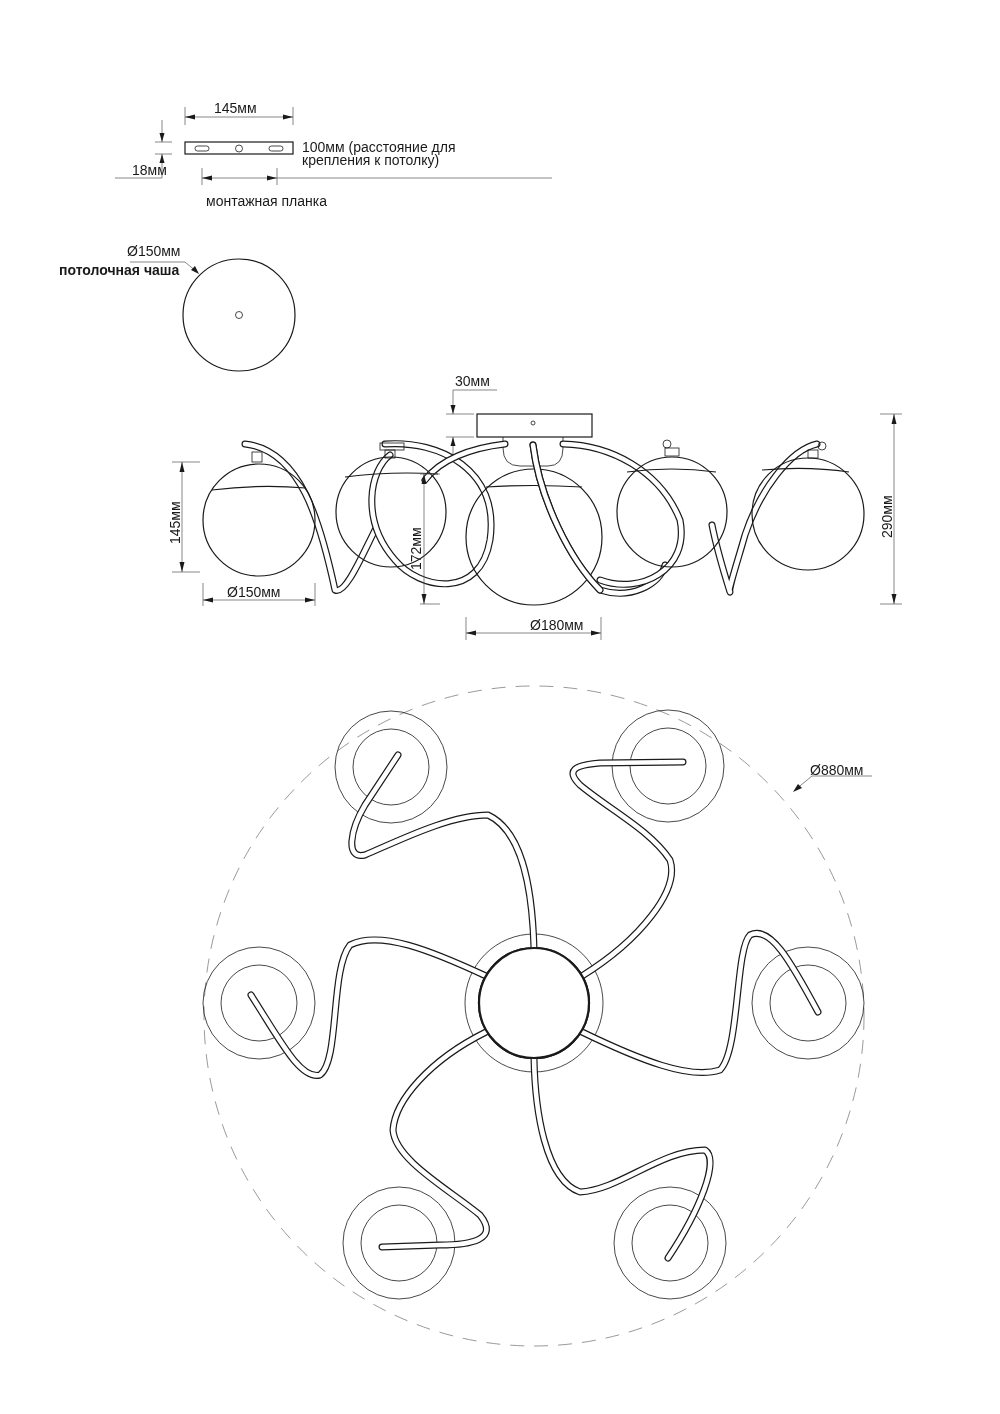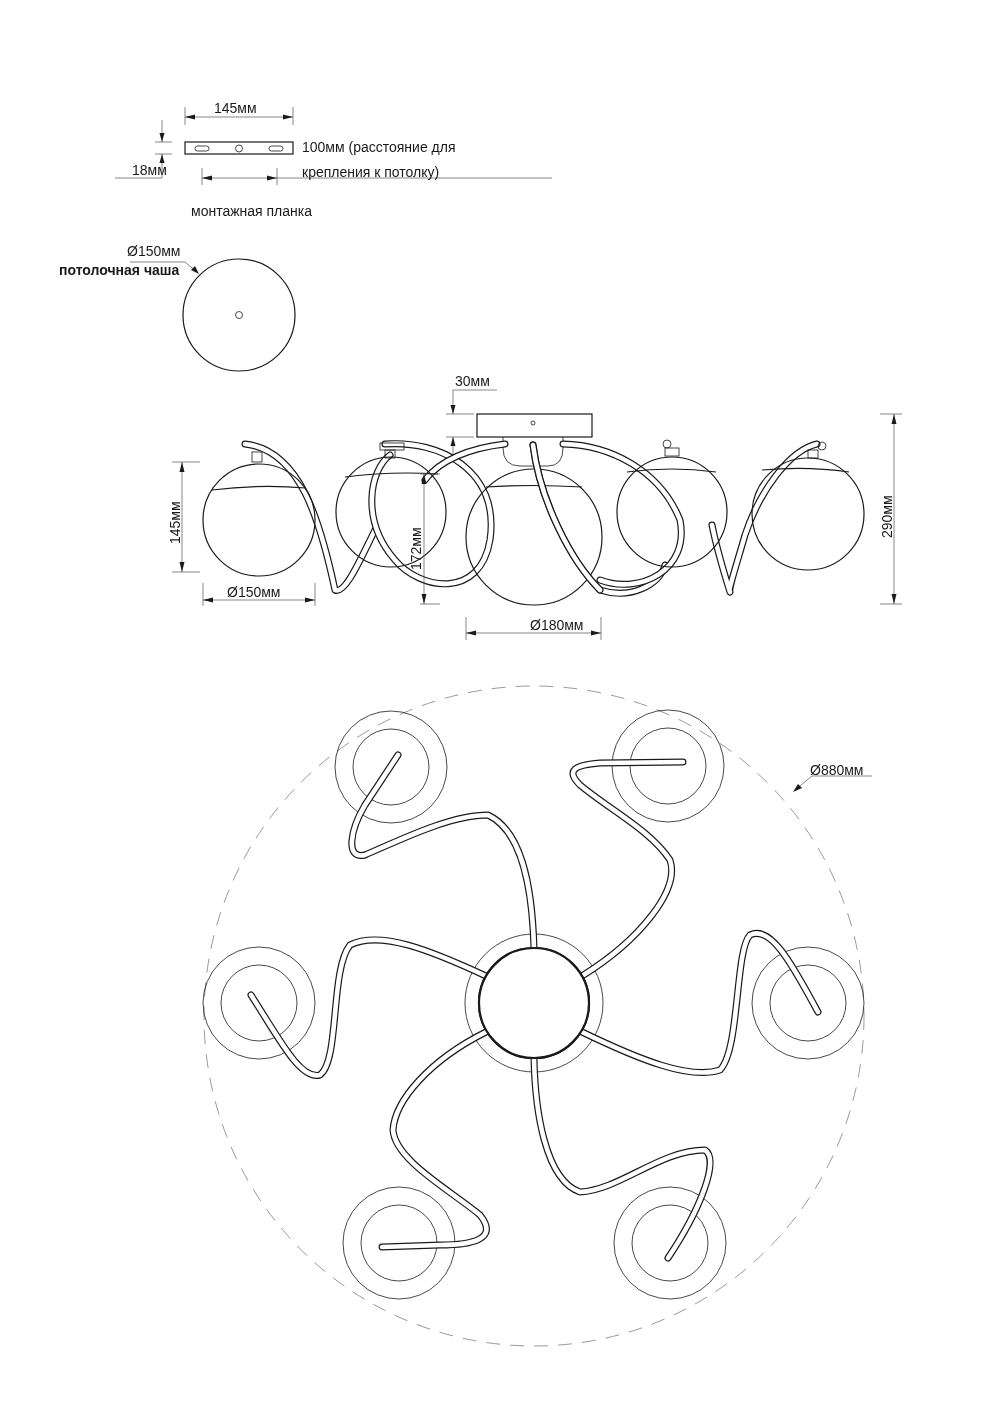--- a/index.html
+++ b/index.html
@@ -204,22 +204,22 @@
       <path d="M486 976 C430 950, 380 930, 350 945 C330 970, 340 1060, 320 1075 C300 1080, 280 1040, 251 995" class="tube-in"></path>
     </g>
 
     <circle cx="534" cy="1003" r="55" fill="#fff" stroke="#1a1a1a" stroke-width="2.2"></circle>
   </g>
 </svg>
 
 <div class="lbl" style="left:214px;top:100px;">145мм</div>
 <div class="lbl" style="left:132px;top:162px;">18мм</div>
 <div class="lbl" style="left:302px;top:139px;">100мм (расстояние для</div>
-<div class="lbl" style="left:302px;top:164px;">крепления к потолку)</div>
-<div class="lbl" style="left:191px;top:193px;margin-top:10px;">монтажная планка</div>
+<div class="lbl" style="left:302px;top:152px;">крепления к потолку)</div>
+<div class="lbl" style="left:206px;top:193px;">монтажная планка</div>
 
 <div class="lbl" style="left:127px;top:243px;">Ø150мм</div>
 <div class="lbl" style="left:59px;top:262px;font-weight:bold;">потолочная чаша</div>
 
 <div class="lbl" style="left:455px;top:373px;text-align:right;">30мм</div>
 <div class="lbl vert" style="left:167px;top:544px;">145мм</div>
 <div class="lbl vert" style="left:408px;top:570px;">172мм</div>
 <div class="lbl vert" style="left:879px;top:538px;">290мм</div>
 <div class="lbl" style="left:227px;top:584px;">Ø150мм</div>
 <div class="lbl" style="left:530px;top:617px;">Ø180мм</div>

